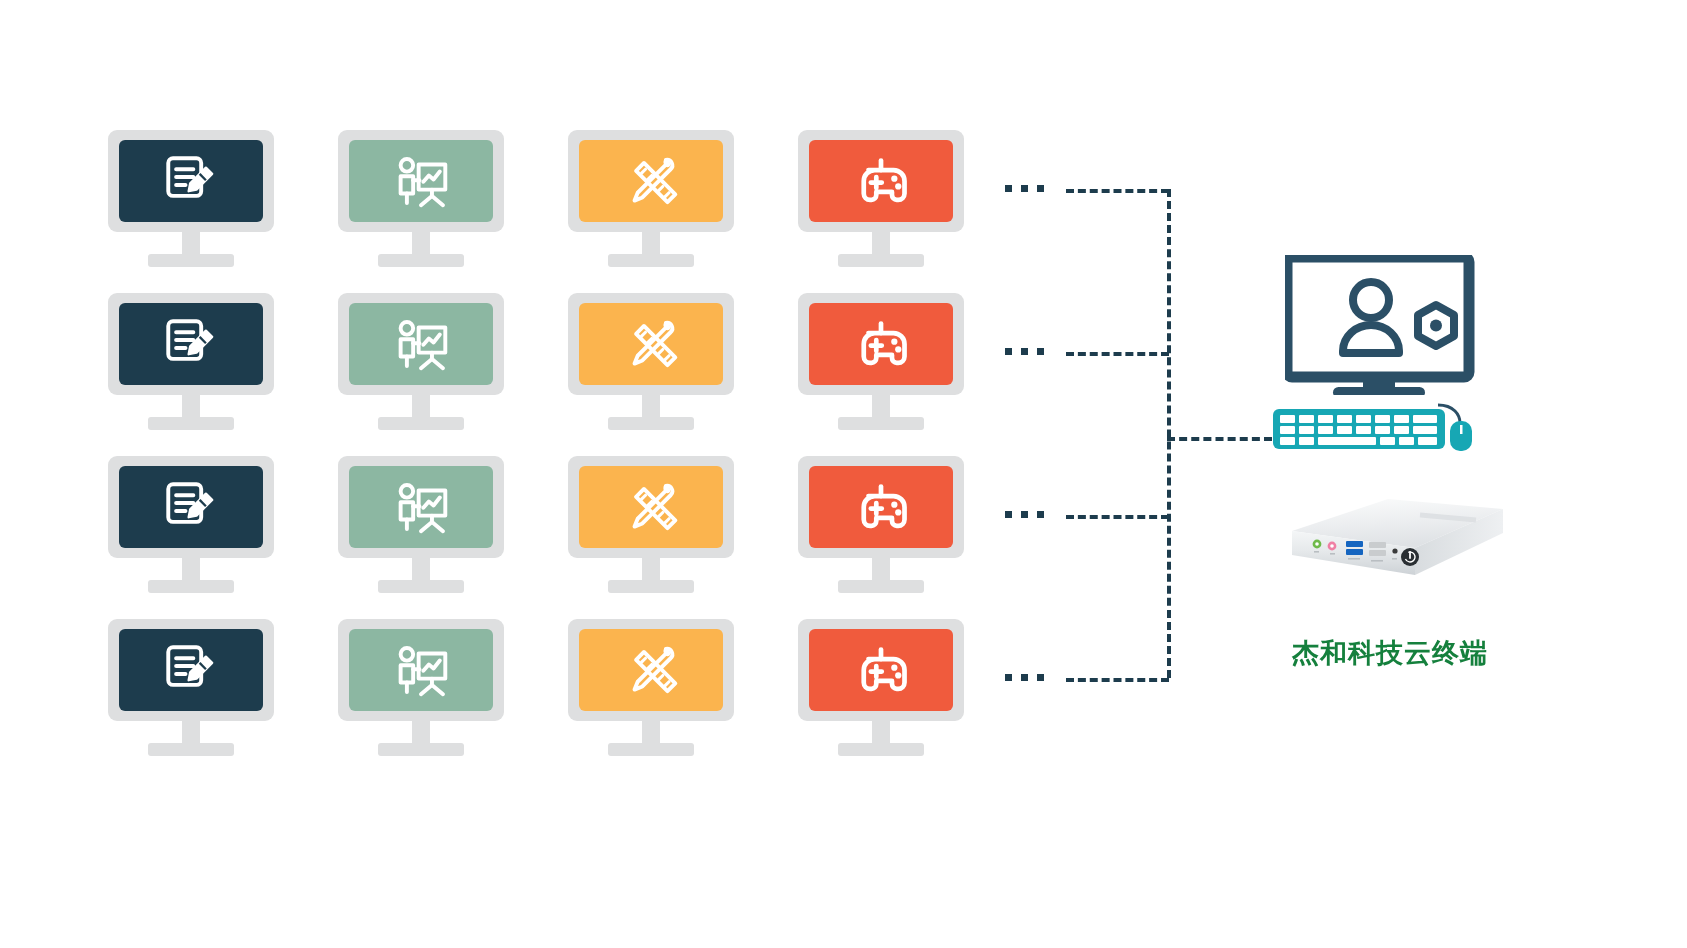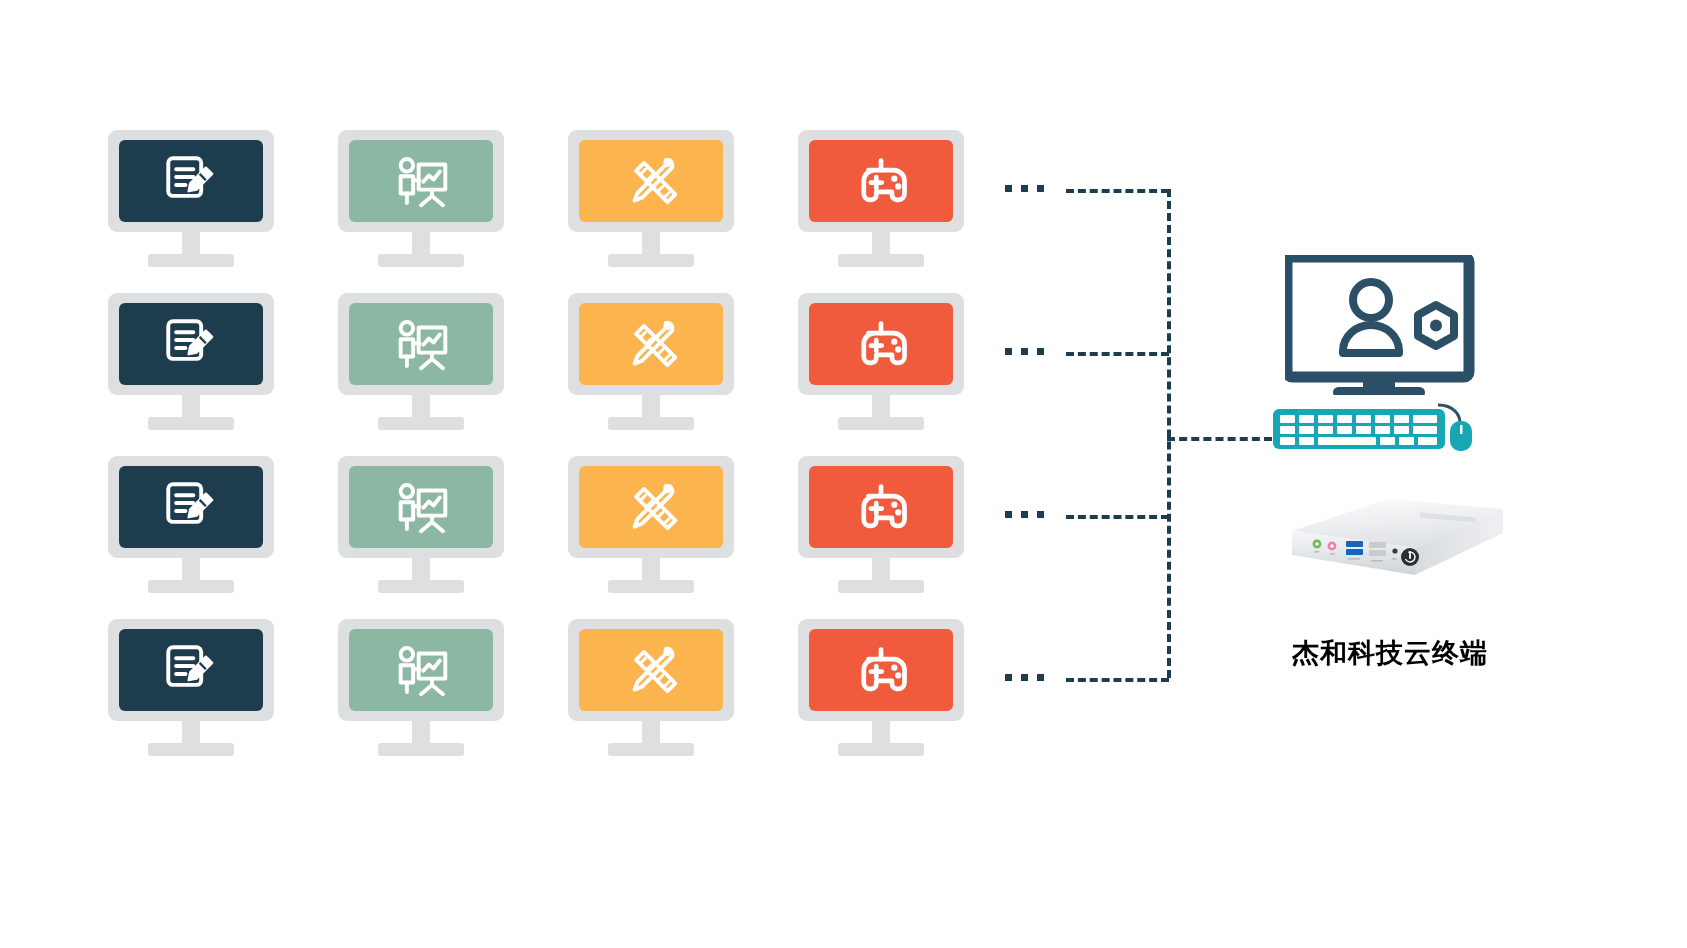--- a/index.html
+++ b/index.html
@@ -133,21 +133,21 @@
     top: 230px;
     width: 235px;
     height: 120px;
   }
   #terminal-label {
     position: absolute;
     left: -5px;
     top: 380px;
     width: 250px;
     text-align: center;
-    color: #000000;
+    color: #15803d;
     font-size: 27px;
     font-weight: bold;
     letter-spacing: 1px;
     font-family: "DejaVu Sans", "Liberation Sans", sans-serif;
   }
 </style>
 </head>
 <body>
 
 <div id="stage">

